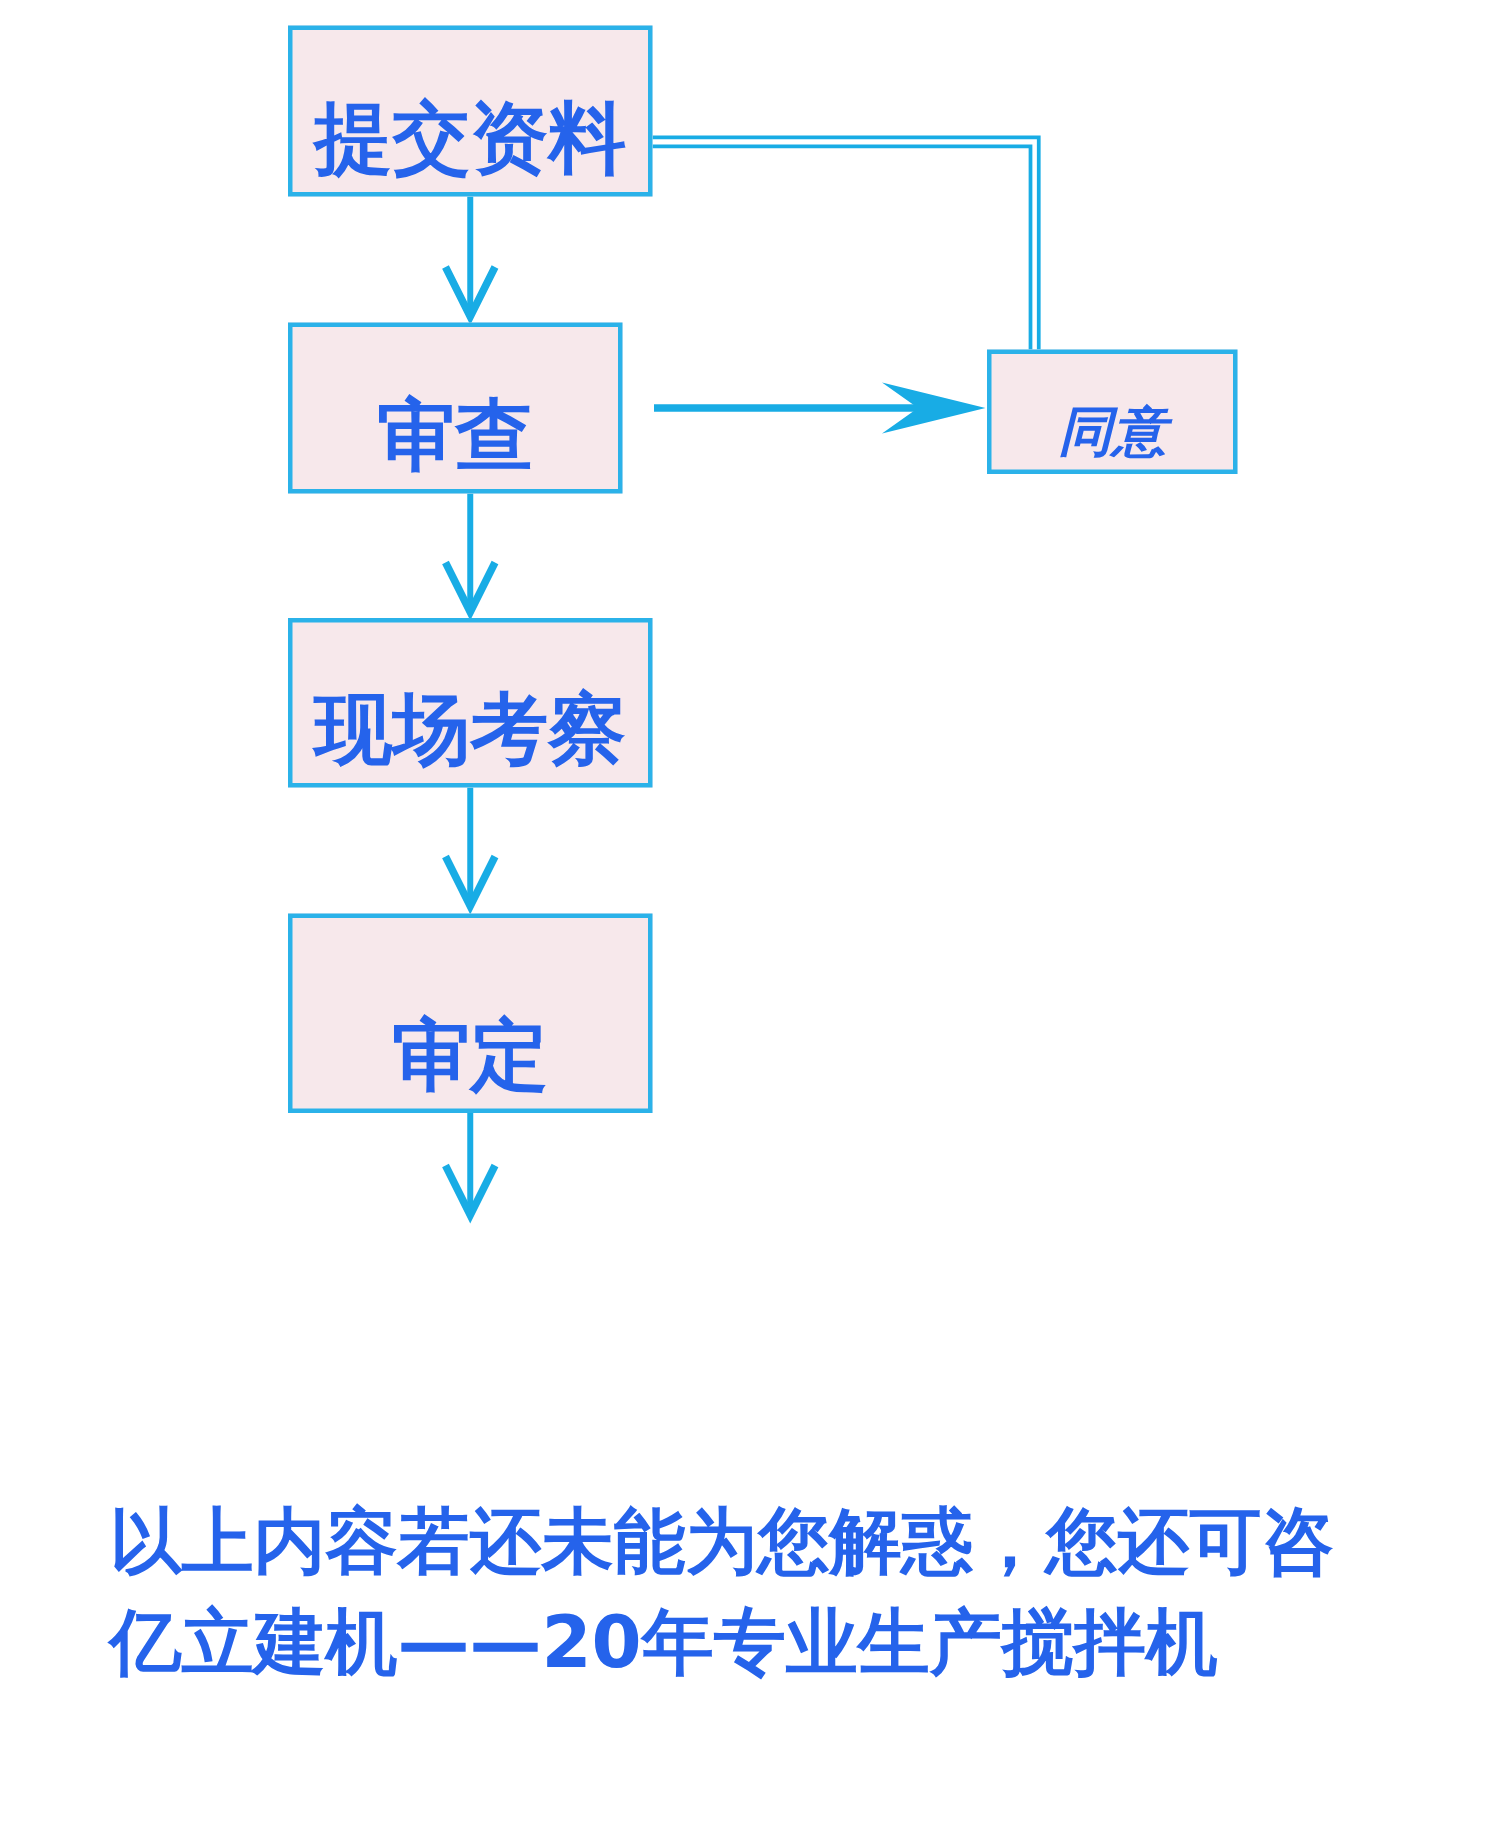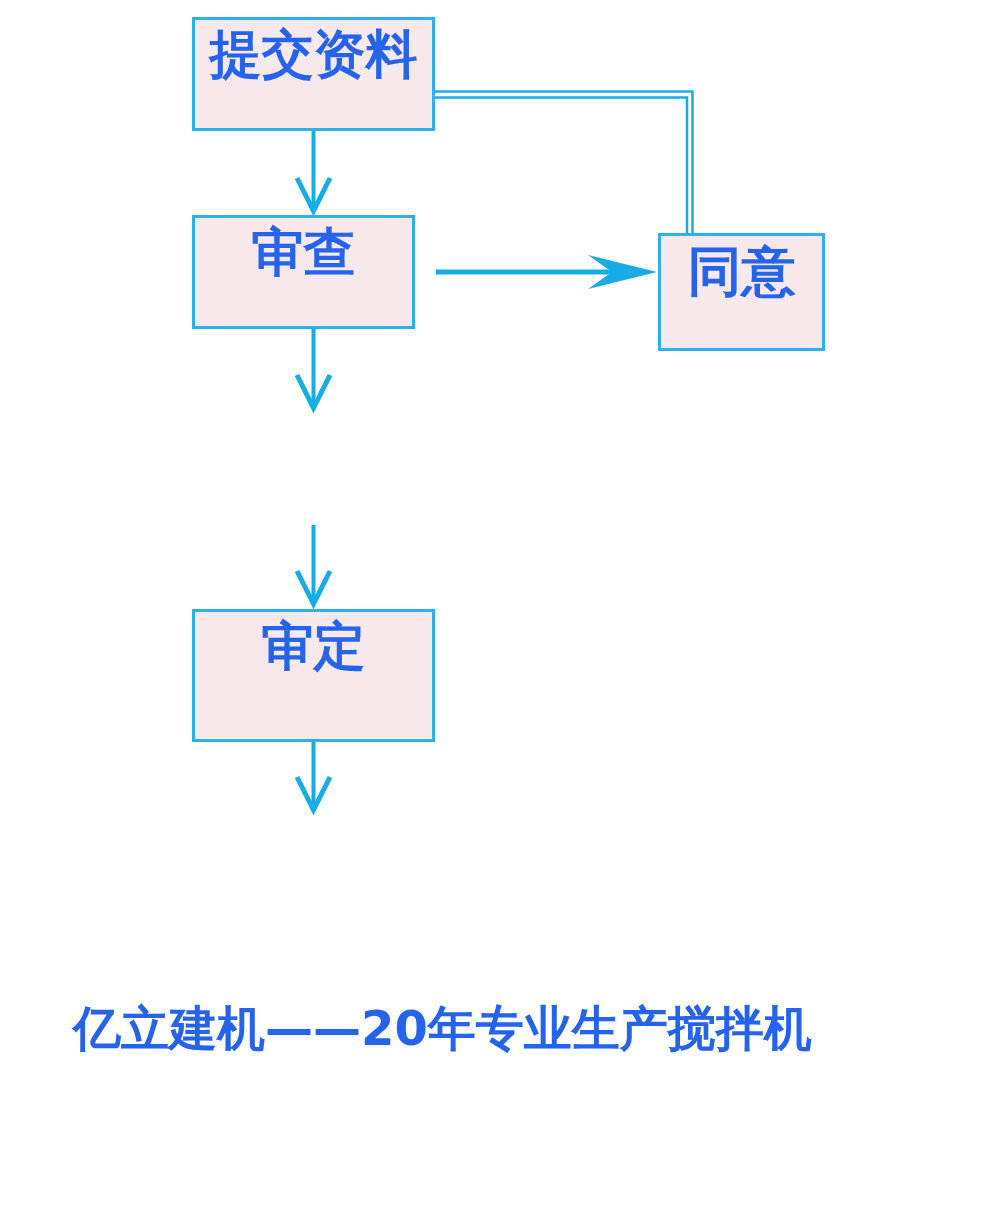--- a/index.html
+++ b/index.html
@@ -19,33 +19,33 @@
     left:0;top:0;
     width:1000px;height:1217px;
     pointer-events:none;
   }
   .node{
     position:absolute;
     box-sizing:border-box;
     background:var(--box-fill,#f7e8eb);
     border:3px solid var(--box-border,#2bb2e9);
     display:flex;
-    align-items:flex-start;
+    align-items:flex-end;
     justify-content:center;
     color:var(--text-blue,#2563eb);
     font-weight:bold;
     font-size:52px;
     white-space:nowrap;
   }
   .node-submit {left:192px;top:17px; width:243px;height:114px;}
   .node-review {left:192px;top:215px;width:223px;height:114px;}
   .node-site   {left:192px;top:412px;width:243px;height:113px;}
   .node-approve{left:192px;top:609px;width:243px;height:133px;}
   .node-report {left:192px;top:815px;width:243px;height:112px;}
-  .node-agree  {left:658px;top:233px;width:167px;height:118px;font-size:54px;}
+  .node-agree  {left:658px;top:233px;width:167px;height:83px;font-size:36px;font-style:italic;}
   .footer{
     position:absolute;
     left:73px;
     top:995px;
     width:900px;
     color:var(--text-blue,#2563eb);
     font-weight:bold;
     font-size:48px;
     line-height:67px;
     letter-spacing:0px;
@@ -91,27 +91,31 @@
   </svg>
 
   <div class="node node-submit">
     <span>提交资料</span>
   </div>
 
   <div class="node node-review">
     <span>审查</span>
   </div>
 
+  <div class="node node-site">
+    <span>现场考察</span>
+  </div>
 
   <div class="node node-approve">
     <span>审定</span>
   </div>
 
 
   <div class="node node-agree">
     <span>同意</span>
   </div>
 
   <div class="footer">
+    <div class="footer-line">以上内容若还未能为您解惑，您还可咨</div>
     <div class="footer-line">亿立建机——20年专业生产搅拌机</div>
   </div>
 
 </div>
 
 </body></html>

